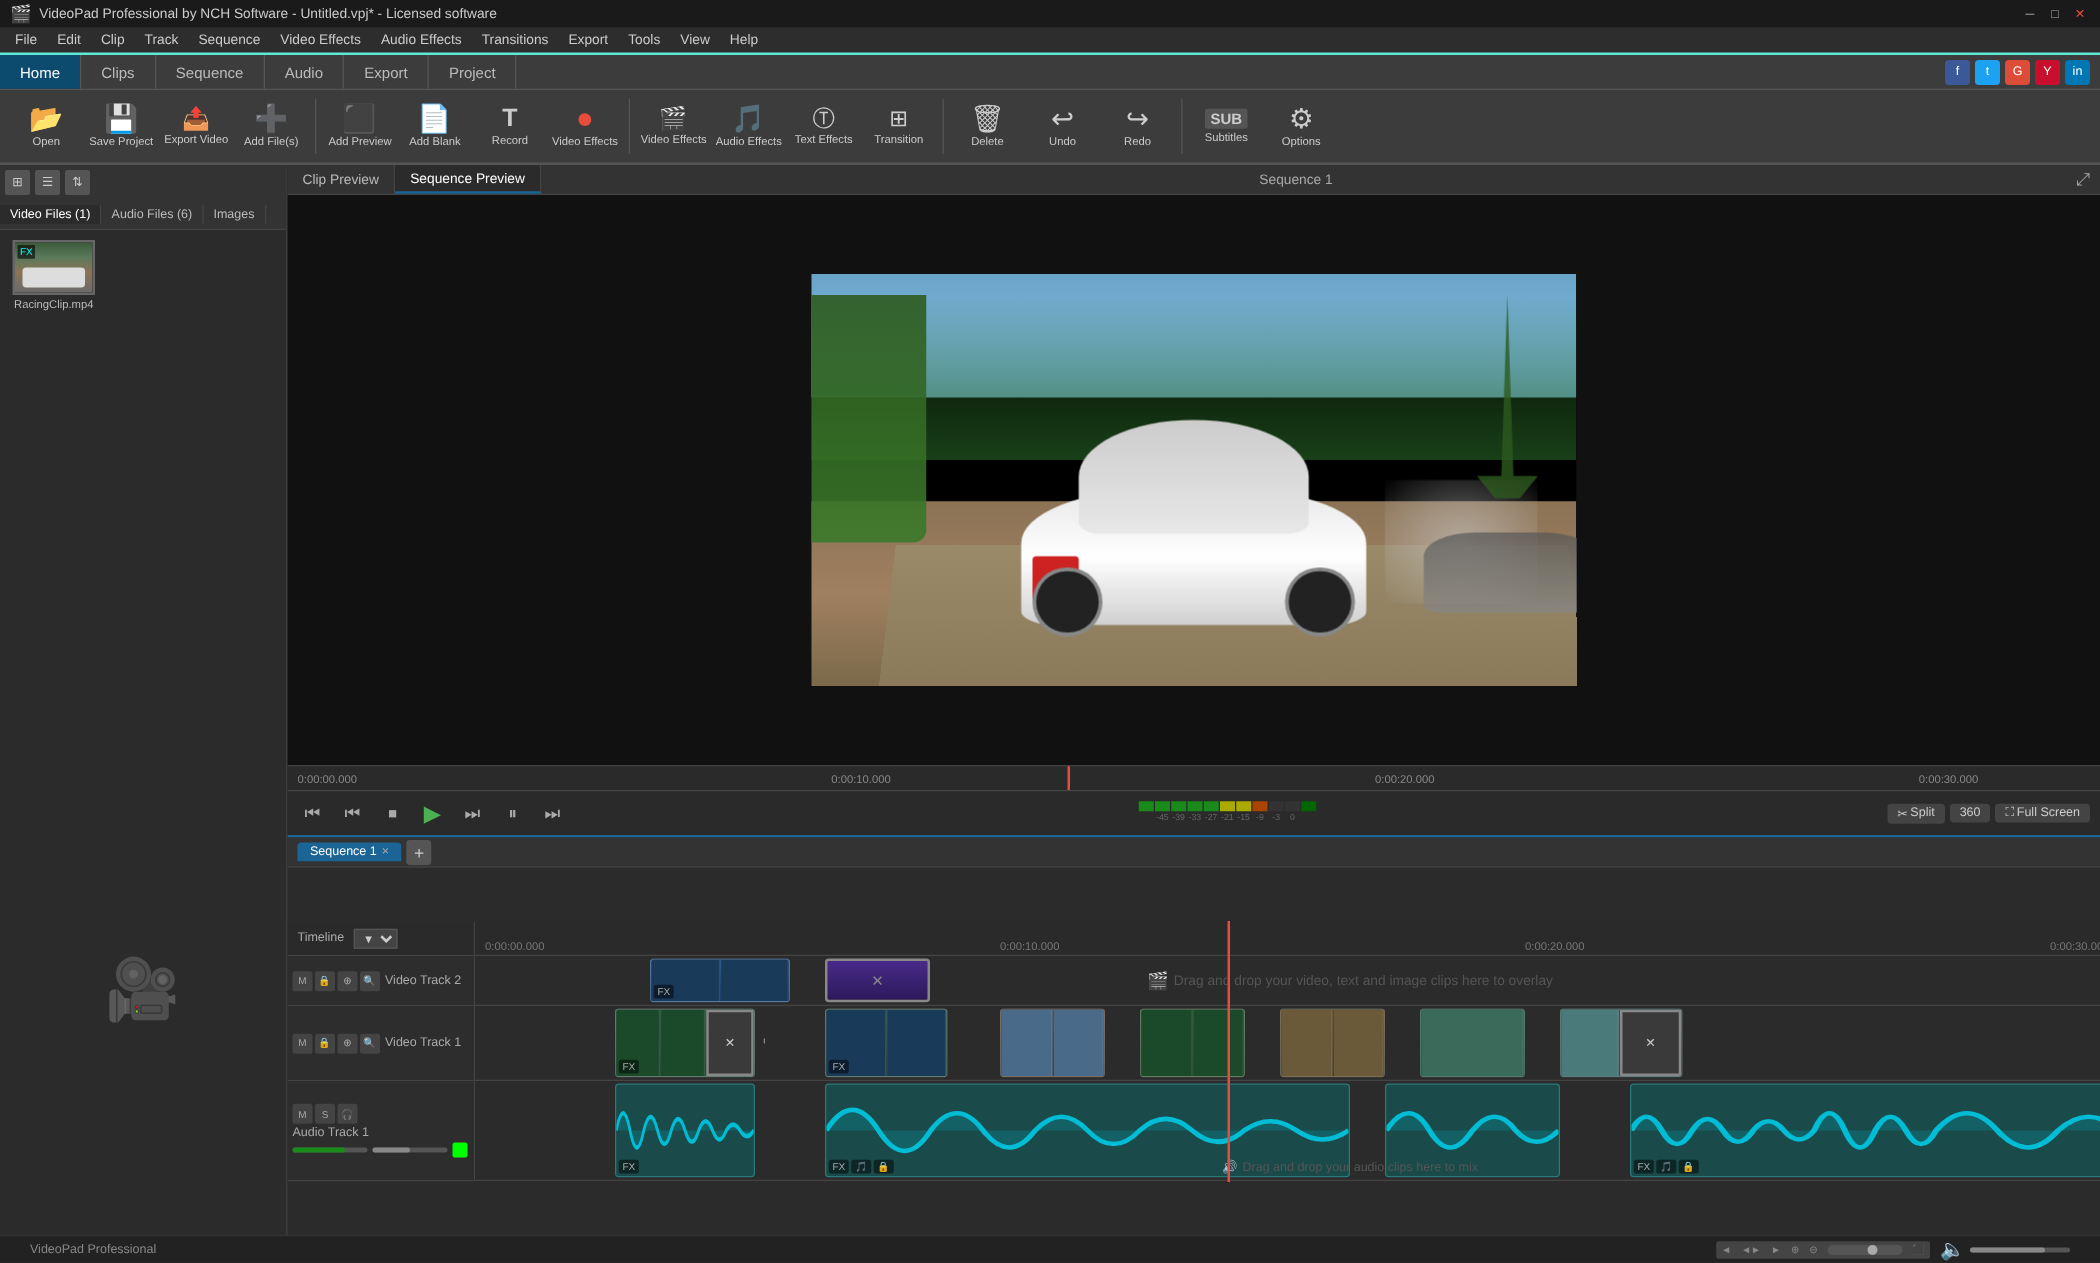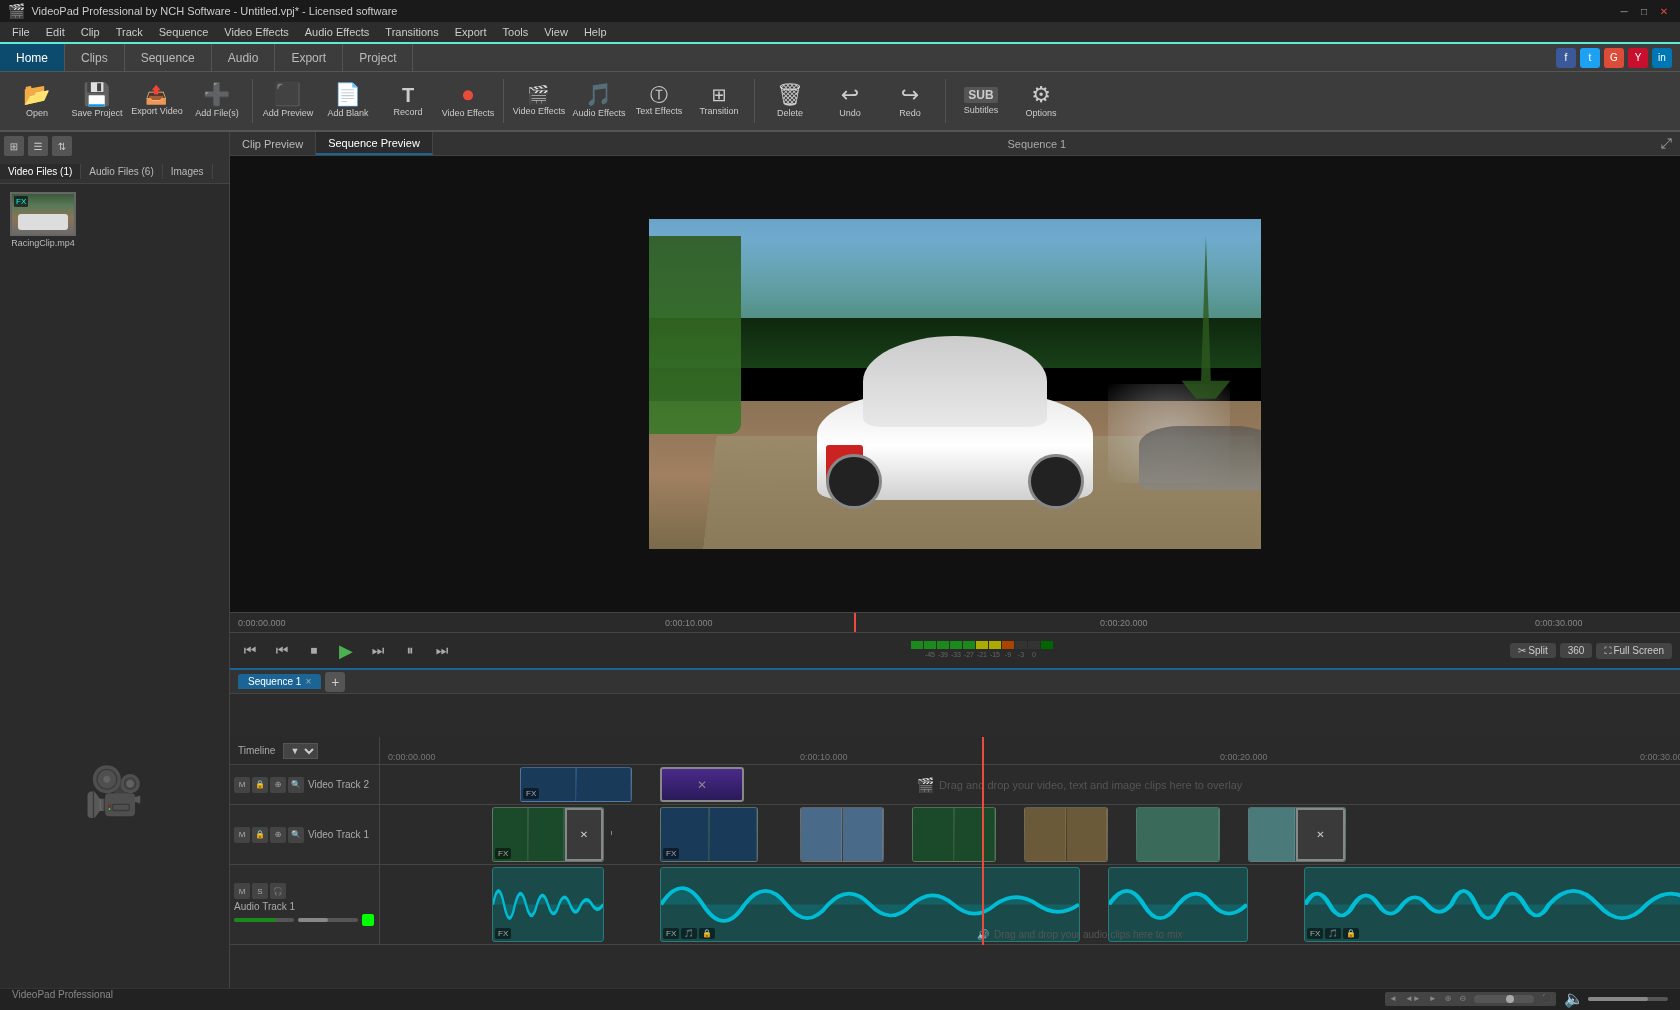--- a/index.html
+++ b/index.html
@@ -60,21 +60,21 @@
 
     
     #transport { height: 36px; background: #2a2a2a; display: flex; align-items: center; padding: 0 8px; gap: 8px; border-top: 1px solid #444; }
     .transport-btn { width: 24px; height: 24px; display: flex; align-items: center; justify-content: center; cursor: pointer; color: #aaa; font-size: 14px; border-radius: 3px; }
     #volume-meter { flex: 1; height: 20px; display: flex; align-items: center; gap: 2px; padding: 0 8px; }
     #split-btn { padding: 2px 8px; background: #444; border-radius: 3px; cursor: pointer; font-size: 10px; color: #ccc; display: flex; align-items: center; gap: 2px; }
     #fullscreen-btn { padding: 2px 8px; background: #444; border-radius: 3px; cursor: pointer; font-size: 10px; color: #ccc; display: flex; align-items: center; gap: 2px; }
     #view360-btn { padding: 2px 8px; background: #444; border-radius: 3px; cursor: pointer; font-size: 10px; color: #ccc; }
 
     
-    #status-bar { height: 22px; background: #222; display: flex; align-items: flex-start; padding: 0 12px; font-size: 10px; color: #888; border-top: 1px solid #333; gap: 16px; }
+    #status-bar { height: 22px; background: #222; display: flex; align-items: center; padding: 0 24px; font-size: 10px; color: #888; border-top: 1px solid #333; gap: 16px; }
     #status-bar .status-left { flex: 1; }
     #status-bar .status-right { display: flex; gap: 8px; align-items: center; }
 
     
     #timeline-section { height: 320px; background: #2b2b2b; display: flex; flex-direction: column; border-top: 2px solid #1a6496; }
     #sequence-tabs { height: 24px; background: #333; display: flex; align-items: center; padding: 0 8px; gap: 4px; border-bottom: 1px solid #444; }
     #sequence-tabs .seq-tab { padding: 2px 10px; background: #555; border-radius: 3px 3px 0 0; font-size: 10px; color: #ccc; cursor: pointer; display: flex; align-items: center; gap: 4px; }
     #sequence-tabs .seq-tab.active { background: #1a6496; color: white; }
     #seq-add-btn { width: 20px; height: 20px; background: #555; border-radius: 3px; display: flex; align-items: center; justify-content: center; cursor: pointer; font-size: 14px; color: #ccc; }
 

